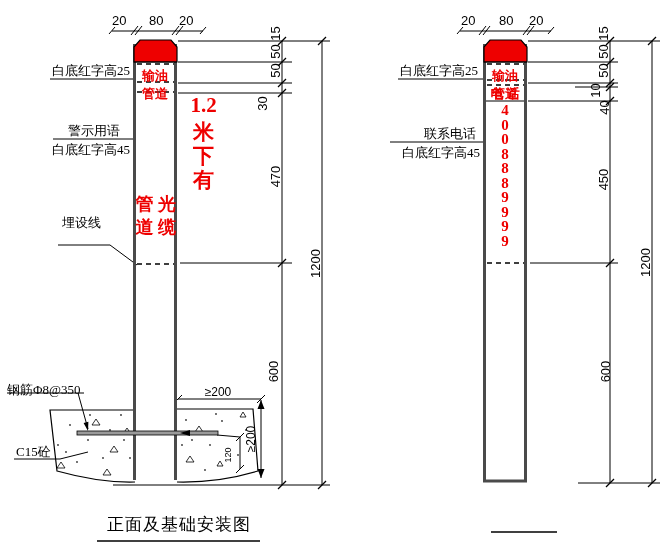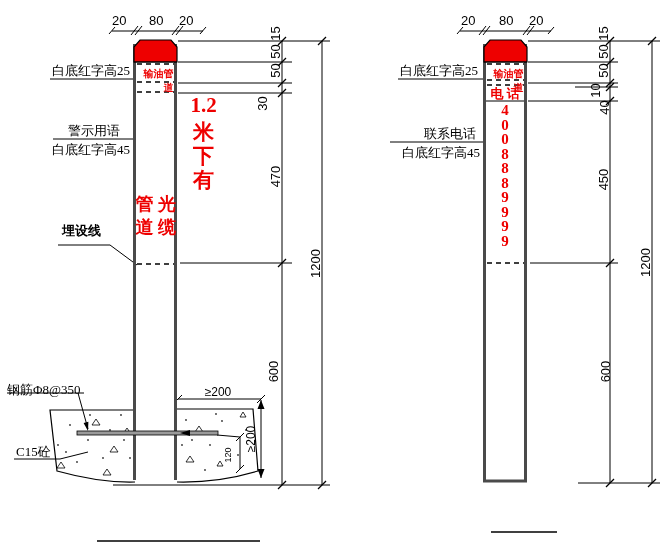--- a/index.html
+++ b/index.html
@@ -8,21 +8,21 @@
   svg{position:absolute;left:0;top:0;}
   .txt{position:absolute;color:#000;text-align:center;}
   .dim-h{font:13px "Liberation Sans","DejaVu Sans",sans-serif;text-align:left;width:24px;}
   .dim-v{position:absolute;font:13px "Liberation Sans","DejaVu Sans",sans-serif;
          width:44px;text-align:center;transform:rotate(-90deg);color:#000;}
   .dim-v.small{font-size:9px;width:30px;}
   .dim-v.med{font-size:12px;}
   .dim-flat{position:absolute;font:12px "Liberation Sans","DejaVu Sans",sans-serif;width:44px;text-align:center;color:#000;}
   .lbl{font-size:13px;color:#000;white-space:nowrap;}
   .lbl.ra{text-align:right;width:92px;}
-  .band-txt{position:absolute;width:37px;text-align:right;font-size:10px;font-weight:bold;
+  .band-txt{position:absolute;width:37px;text-align:center;font-size:13px;font-weight:bold;
             color:#ee0000;letter-spacing:0;}
   .wline{position:absolute;left:135.5px;width:40px;text-align:center;color:#ee0000;
          font-weight:600;white-space:pre;}
   .w-lg{font-size:21px;padding-left:48px;} .w-md{font-size:18px;}
   .phone-col{position:absolute;left:486px;top:103px;width:38px;text-align:center;}
   .phone-col div{height:14.5px;line-height:14.5px;font-size:15px;font-weight:600;color:#ee0000;}
   .phone-head{position:absolute;left:486px;top:85px;width:38px;text-align:center;
               font-size:13px;font-weight:bold;color:#ee0000;white-space:pre;}
   .title{position:absolute;font-size:17px;color:#000;text-align:center;letter-spacing:1px;white-space:pre;}
 </style>
@@ -199,35 +199,36 @@
 <div class="wline w-lg" style="top:93px;">1.2</div>
 <div class="wline w-lg" style="top:118px;">米</div>
 <div class="wline w-lg" style="top:142px;">下</div>
 <div class="wline w-lg" style="top:166px;">有</div>
 <div class="wline w-md" style="top:192px;">管 光</div>
 <div class="wline w-md" style="top:215px;">道 缆</div>
 
 <div class="txt lbl ra" style="left:38px;top:62px;">白底红字高25</div>
 <div class="txt lbl" style="left:68px;top:122px;">警示用语</div>
 <div class="txt lbl ra" style="left:38px;top:141px;">白底红字高45</div>
-<div class="txt lbl" style="left:62px;top:222px;font-weight:bold;">埋设线</div>
+<div class="txt lbl" style="left:62px;top:214px;">埋设线</div>
 <div class="txt lbl" style="left:7px;top:381px;">钢筋Φ8@350</div>
 <div class="txt lbl" style="left:16px;top:443px;">C15砼</div>
 
 <div class="dim-v" style="left:253px;top:26px;">15</div>
 <div class="dim-v" style="left:253px;top:44px;">50</div>
 <div class="dim-v" style="left:253px;top:63px;">50</div>
 <div class="dim-v" style="left:240px;top:96px;">30</div>
 <div class="dim-v" style="left:253px;top:169px;">470</div>
 <div class="dim-v" style="left:251px;top:364px;">600</div>
 <div class="dim-v" style="left:293px;top:256px;">1200</div>
 <div class="dim-flat" style="left:196px;top:385px;">≥200</div>
 <div class="dim-v med" style="left:229px;top:432px;">≥200</div>
 <div class="dim-v small" style="left:213px;top:450px;">120</div>
 
+<div class="title" style="left:97px;top:513px;width:164px;">正面及基础安装图</div>
 
 <div class="txt dim-h" style="left:461px;top:13px;">20</div>
 <div class="txt dim-h" style="left:499px;top:13px;">80</div>
 <div class="txt dim-h" style="left:529px;top:13px;">20</div>
 
 <div class="band-txt" style="left:486.5px;top:66.5px;">输油管道</div>
 <div class="phone-head">电 话</div>
 <div class="phone-col">
   <div>4</div>
   <div>0</div>

